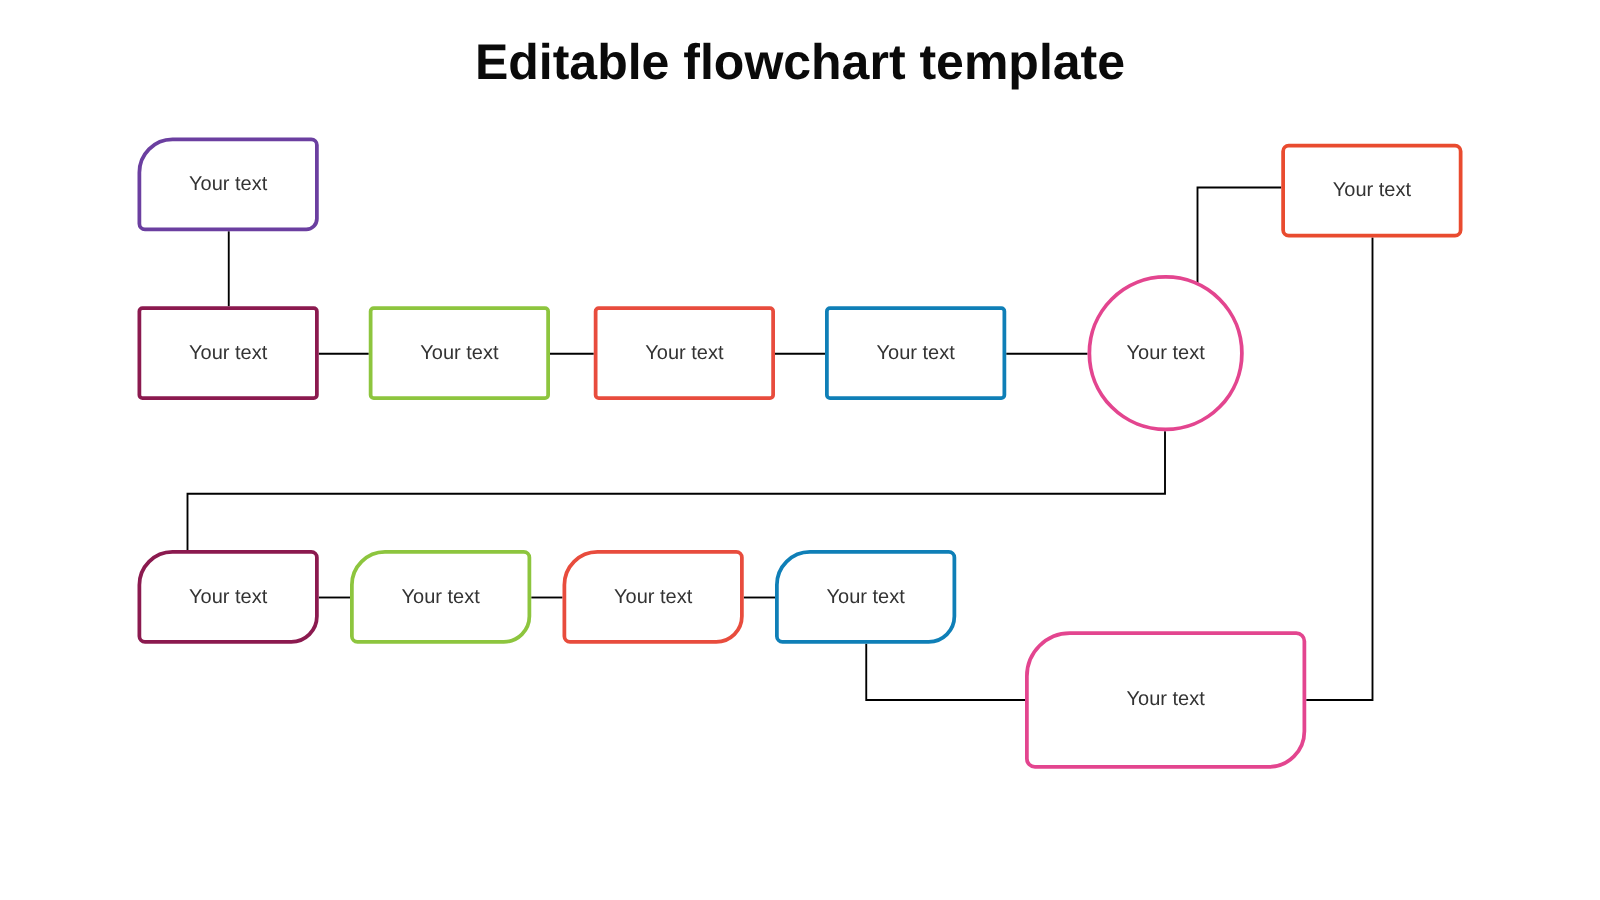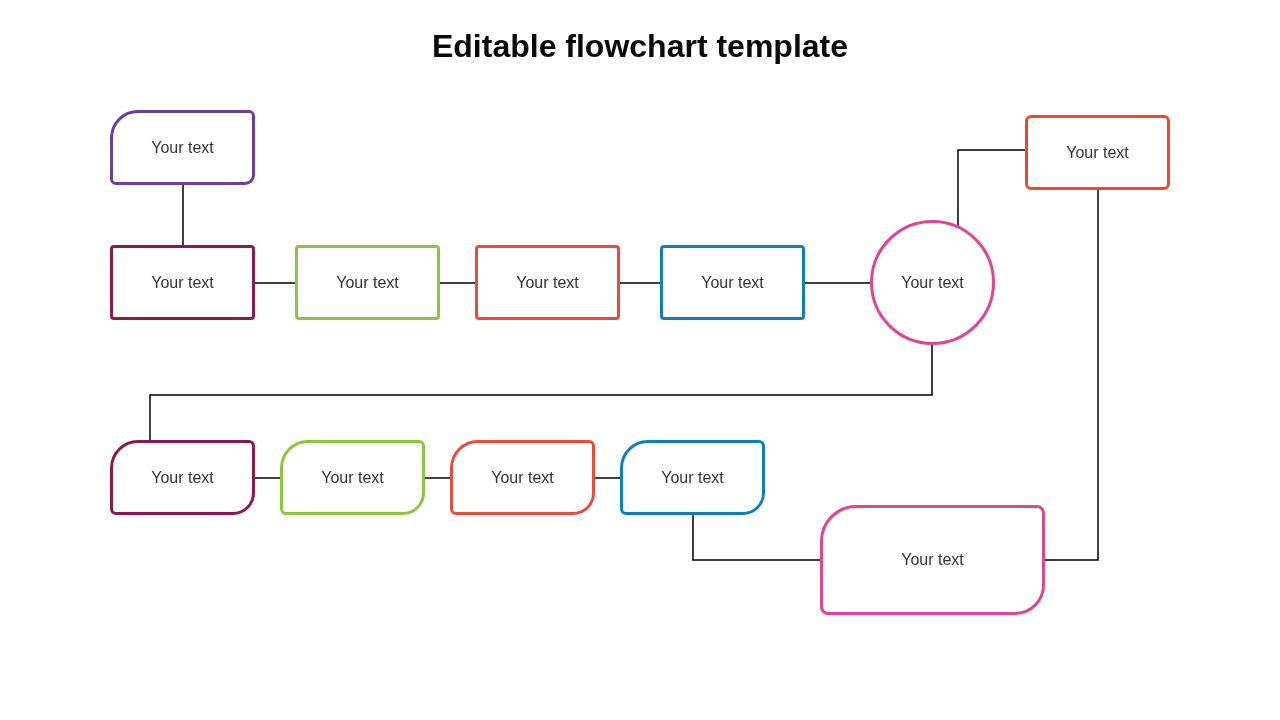--- a/index.html
+++ b/index.html
@@ -10,21 +10,21 @@
       font-family: Arial, Helvetica, sans-serif;
       position: relative;
       overflow: hidden;
     }
     .title {
       position: absolute;
       top: 28px;
       left: 0;
       width: 100%;
       text-align: center;
-      font-size: 32px;
+      font-size: 40px;
       font-weight: 700;
       color: #0a0a0a;
     }
     .node {
       position: absolute;
       display: flex;
       align-items: center;
       justify-content: center;
       font-size: 16px;
       color: #333;

